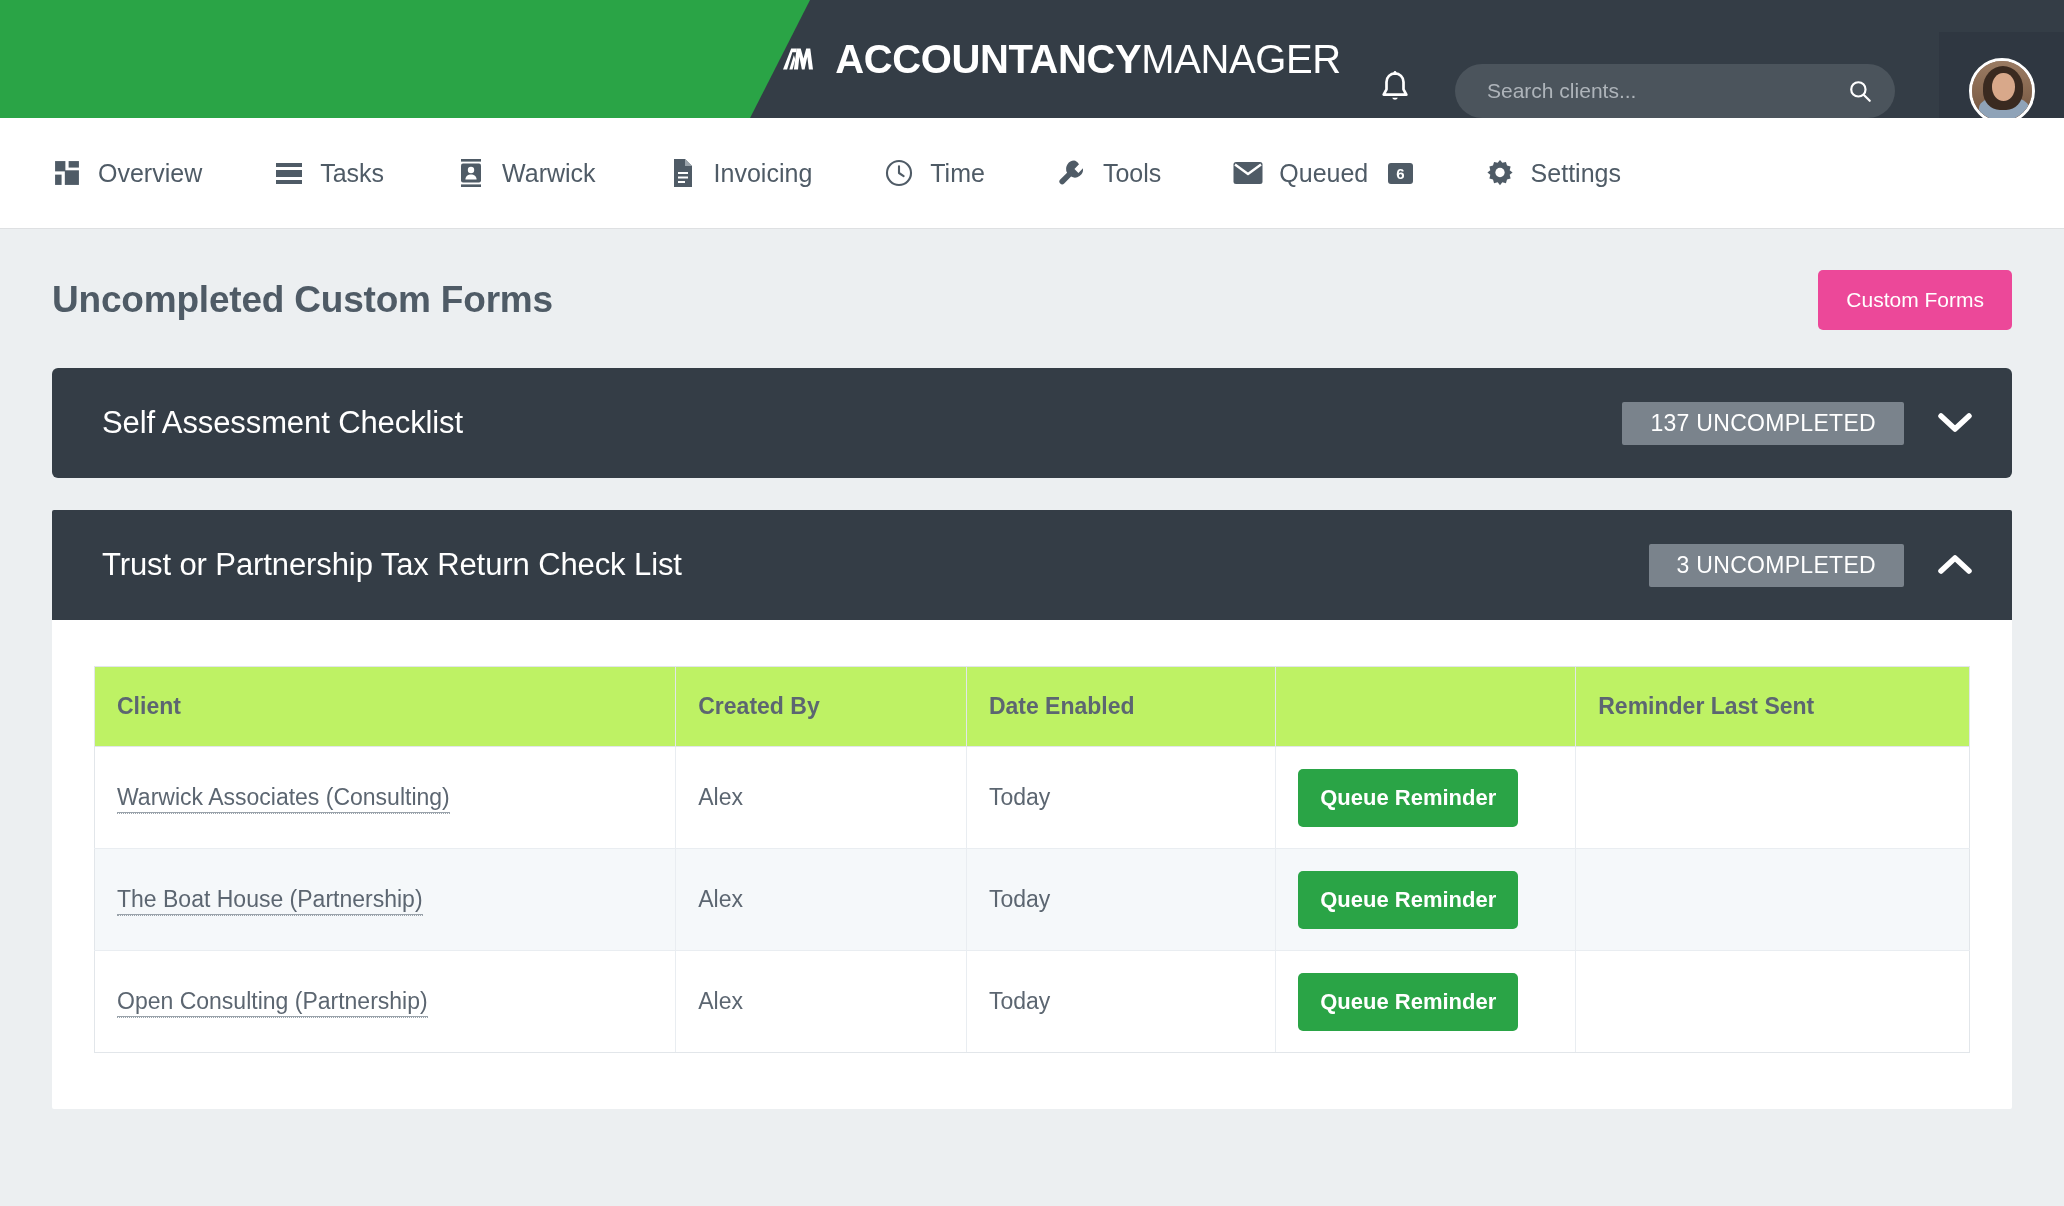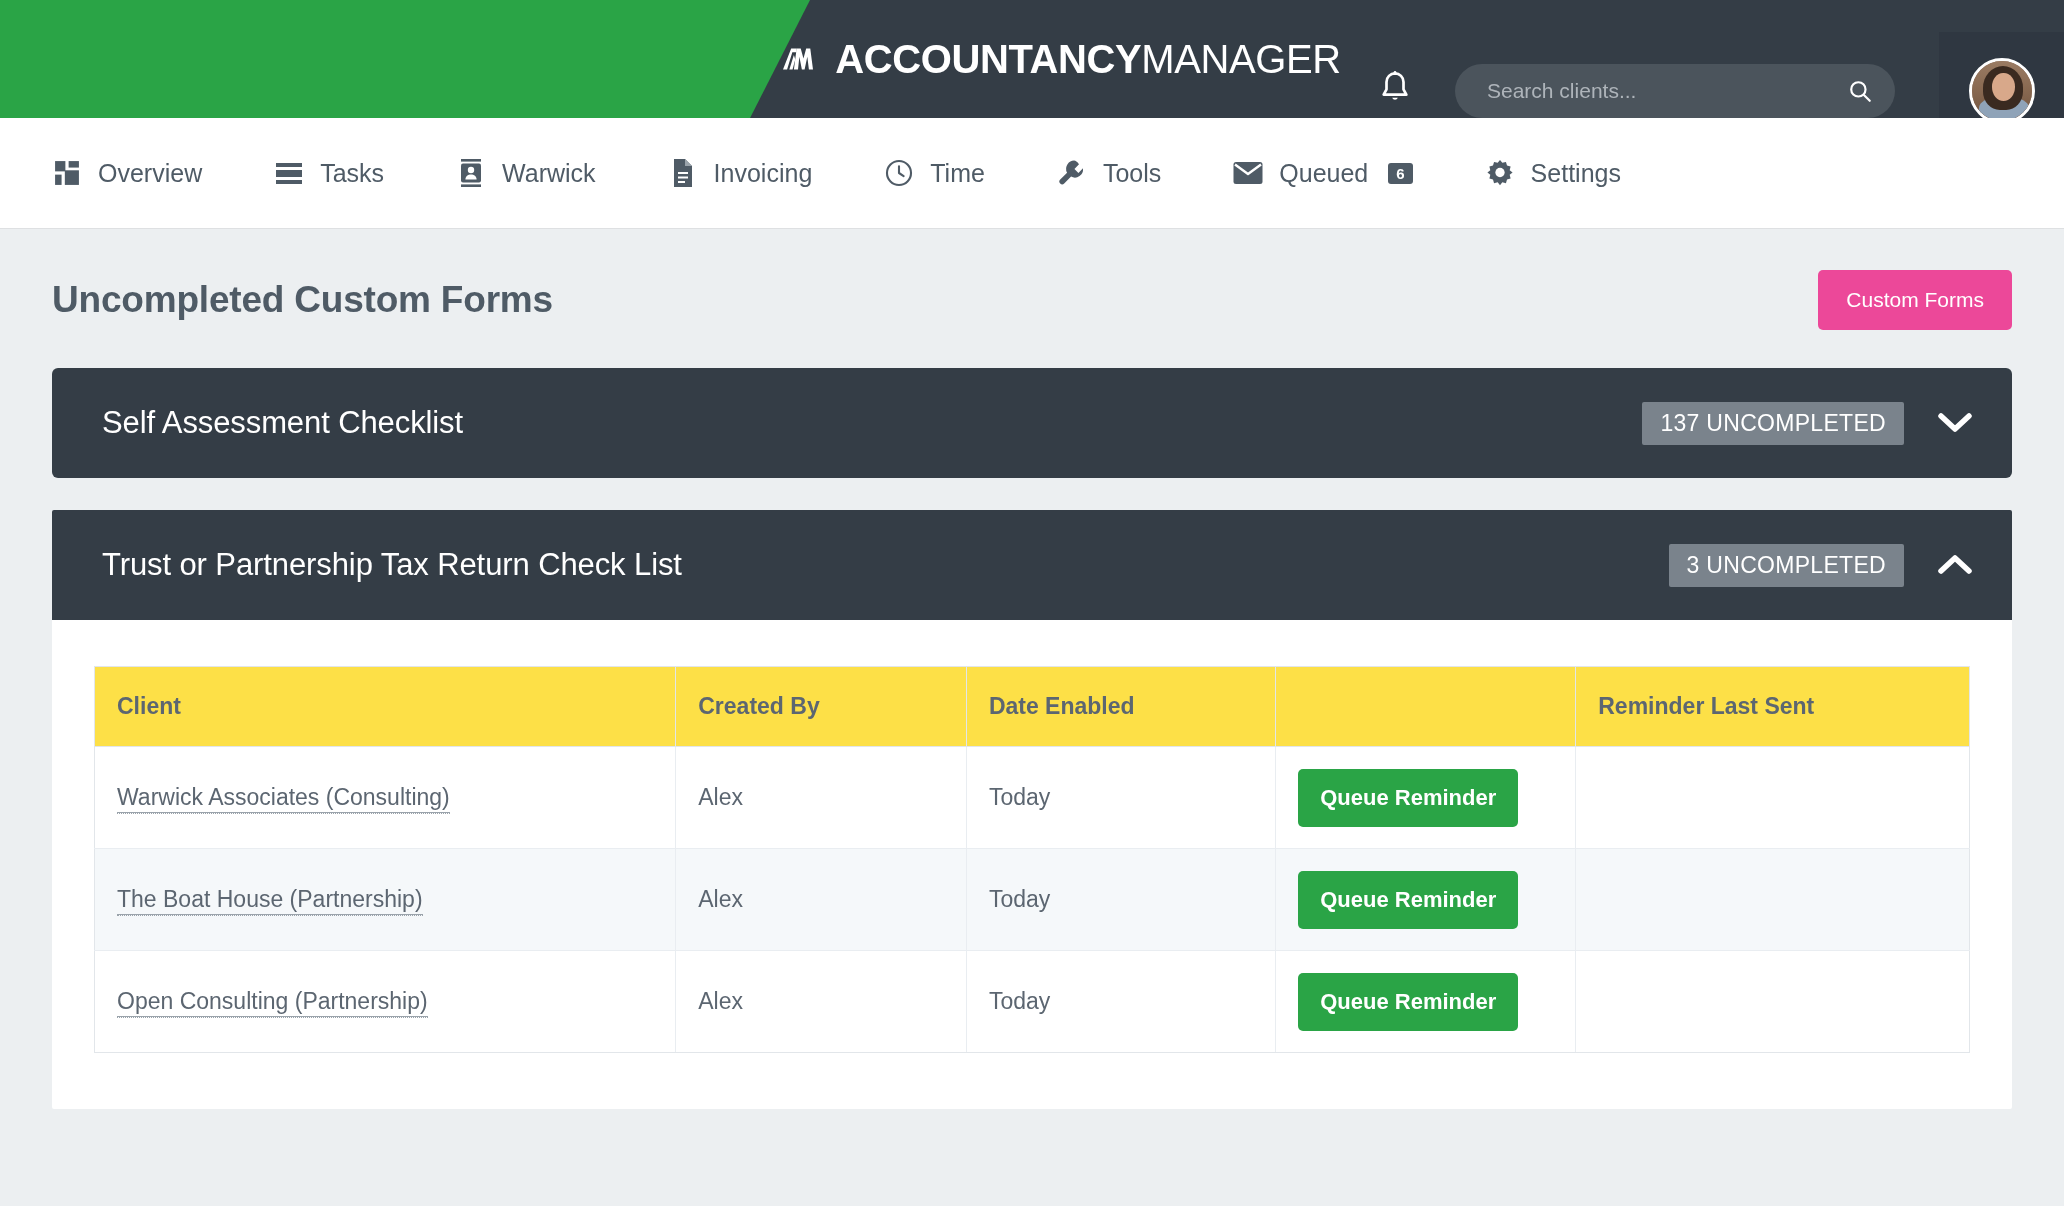--- a/index.html
+++ b/index.html
@@ -193,21 +193,21 @@
     font-size: 31px;
     font-weight: 400;
     letter-spacing: -0.1px;
   }
   .acc-right { display: flex; align-items: center; gap: 34px; }
   .acc-count {
     background: #7a838c;
     color: #ffffff;
     font-size: 23px;
     letter-spacing: 0.3px;
-    padding: 10px 18px;
+    padding: 10px 28px;
     border-radius: 2px;
     line-height: 1;
     white-space: nowrap;
   }
   .chev { width: 34px; height: 34px; display: flex; align-items: center; justify-content: center; cursor: pointer; }
 
   .acc-body {
     background: #ffffff;
     padding: 46px 42px 56px 42px;
     border-radius: 0 0 2px 2px;
@@ -215,21 +215,21 @@
   .acc-panel.open .acc-head { border-radius: 2px 2px 0 0; }
 
   
   table.forms-table {
     width: 100%;
     border-collapse: collapse;
     border: 1px solid #e2e6ea;
     table-layout: fixed;
   }
   table.forms-table th {
-    background: #fde047;
+    background: #bef264;
     text-align: left;
     font-size: 23px;
     font-weight: 700;
     color: #5c6671;
     padding: 26px 22px;
     border-right: 1px solid #e2e6ea;
     border-bottom: 1px solid #e2e6ea;
   }
   table.forms-table th:last-child { border-right: none; }
   table.forms-table td {

